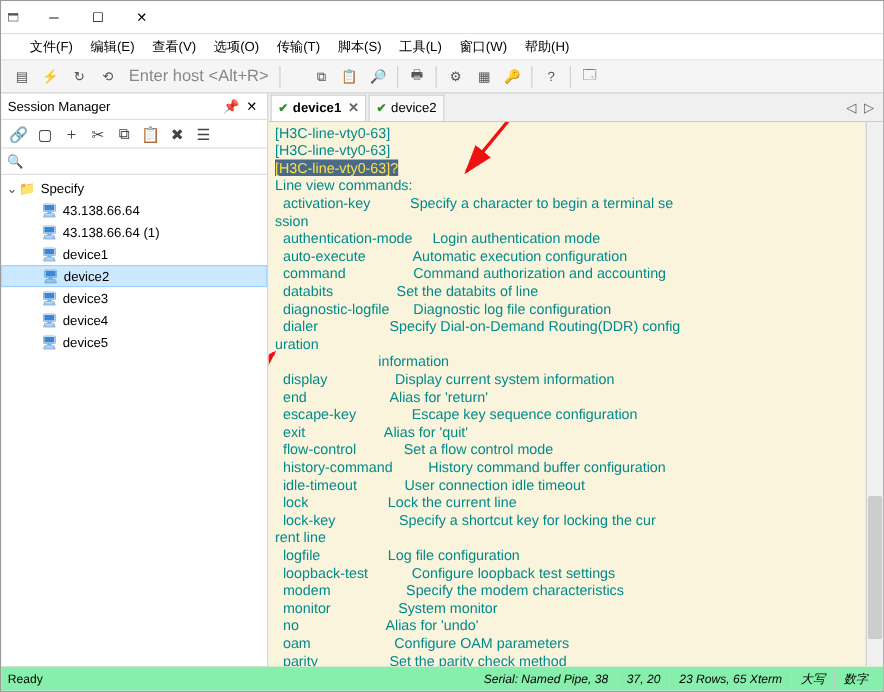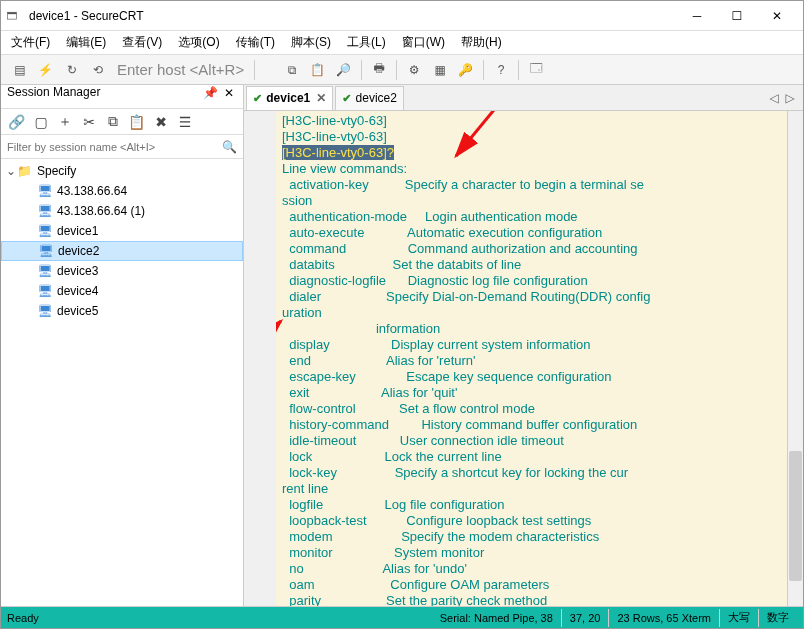--- a/index.html
+++ b/index.html
@@ -2,29 +2,29 @@
 <html><head>
 <meta charset="utf-8">
 <style>
 * { margin: 0; padding: 0; box-sizing: border-box; font-family: "Segoe UI", Tahoma, sans-serif; }
 body { background: #f0f0f0; font-size: 12px; width: 804px; height: 629px; overflow: hidden; display: flex; flex-direction: column; border: 1px solid #999; }
 .titlebar { height: 30px; background: #fff; display: flex; align-items: center; padding: 0 6px; border-bottom: 1px solid #ddd; }
 .titlebar .icon { width: 16px; height: 16px; margin-right: 6px; display: flex; align-items: center; justify-content: center; }
 .titlebar .title { flex: 1; font-size: 12px; }
 .titlebar .win-btns { display: flex; }
 .titlebar .win-btns div { width: 40px; height: 28px; display: flex; align-items: center; justify-content: center; cursor: pointer; }
-.menubar { height: 24px; background: #fff; display: flex; align-items: center; padding: 0 2px; border-bottom: 1px solid #ddd; }
+.menubar { height: 24px; background: #fff; display: flex; align-items: center; padding: 0 18px; border-bottom: 1px solid #ddd; }
 .menubar span { padding: 2px 8px; cursor: pointer; font-size: 12px; }
 .toolbar { height: 30px; background: #f5f5f5; display: flex; align-items: center; padding: 0 6px; border-bottom: 1px solid #ccc; }
 .toolbar .tbtn { width: 22px; height: 22px; display: flex; align-items: center; justify-content: center; margin: 0 2px; cursor: pointer; color: #555; }
 .toolbar .sep { width: 1px; height: 20px; background: #ccc; margin: 0 4px; }
 .toolbar .hostinput { color: #888; font-size: 15px; padding: 0 6px; }
 .mainarea { flex: 1; display: flex; overflow: hidden; }
 .sidebar { width: 243px; background: #fff; border-right: 1px solid #ccc; display: flex; flex-direction: column; }
-.sidehead { height: 24px; display: flex; justify-content: space-between; padding: 0 6px; border-bottom: 1px solid #ddd; font-size: 12px; }
+.sidehead { height: 24px; display: flex; align-items: center; justify-content: space-between; padding: 0 6px; border-bottom: 1px solid #ddd; font-size: 12px; }
 .sidehead .pins { display: flex; gap: 2px; }
 .sidehead .pins div { width: 16px; height: 16px; cursor: pointer; display:flex; align-items:center; justify-content:center; }
 .sidetools { height: 26px; display: flex; align-items: center; padding: 0 4px; border-bottom: 1px solid #ddd; }
 .sidetools .tbtn { width: 20px; height: 20px; display: flex; align-items: center; justify-content: center; margin: 0 2px; cursor: pointer; color:#444; font-size:14px; }
 .sidefilter { height: 24px; display: flex; align-items: center; padding: 0 4px; border-bottom: 1px solid #ddd; }
 .sidefilter input { flex: 1; border: none; outline: none; font-size: 11px; padding: 2px; color: #888; }
 .sidefilter .srch { width: 18px; height: 18px; display:flex; align-items:center; justify-content:center; color:#666; }
 .tree { flex: 1; overflow: auto; padding: 2px 0; }
 .tree .node { display: flex; align-items: center; padding: 2px 4px; cursor: pointer; height: 20px; }
 .tree .node.selected { background: #cce8ff; border: 1px solid #99cfff; }
@@ -34,42 +34,41 @@
 .tree .folder { color: #f7c558; }
 .tree .term { color: #3a87d6; }
 .tabsarea { flex: 1; display: flex; flex-direction: column; overflow: hidden; }
 .tabbar { height: 26px; background: #f0f0f0; display: flex; align-items: center; border-bottom: 1px solid #ccc; }
 .tabbar .tab { height: 24px; display: flex; align-items: center; padding: 0 6px; border: 1px solid #ccc; border-bottom: none; background: #f8f8f8; margin-left: 2px; cursor: pointer; position: relative; }
 .tabbar .tab.active { background: #fff; font-weight: bold; }
 .tabbar .tab .chk { color: #2a8f2a; margin-right: 4px; font-size: 11px; font-weight:bold; }
 .tabbar .tab .cls { margin-left: 6px; color: #666; cursor: pointer; }
 .tabbar .nav { margin-left: auto; display: flex; gap: 2px; padding-right: 6px; }
 .tabbar .nav div { width: 14px; cursor: pointer; text-align:center; color:#666; }
-.termwrap { flex: 1; background: #faf4dc; overflow: hidden; position: relative; display:flex;margin-left:32px; }
+.termwrap { flex: 1; background: #faf4dc; overflow: hidden; position: relative; display:flex; }
 .termcontent { flex:1; padding: 2px 6px; font-family: "Courier New", monospace; font-size: 13px; color: #008b8b; white-space: pre; line-height: 15px; overflow:hidden; }
 .termcontent .hl { background: #4a6a8a; color: #fde047; }
 .termscroll { width: 16px; background: #f0f0f0; border-left: 1px solid #ccc; position: relative; }
 .termscroll .thumb { position: absolute; left: 1px; right: 1px; top: 340px; height: 130px; background: #cdcdcd; border-radius: 2px; }
-.statusbar { height: 22px; background: #14b8a6; border-top: 1px solid #ccc; display: flex; align-items: center; font-size: 11px; padding: 0 6px; }
-.statusbar .sb-item { padding: 0 8px; border-right: 1px solid #ccc; height: 18px; display:flex; align-items:center; }
+.statusbar { height: 22px; background: #86efac; border-top: 1px solid #ccc; display: flex; align-items: center; font-size: 11px; padding: 0 6px; }
+.statusbar .sb-item { padding: 0 8px; border-right: 1px solid #ccc; height: 18px; display:flex; align-items:center;font-style:italic; }
 .statusbar .sb-left { flex: 1; }
 .arrow-overlay { position: absolute; pointer-events: none; }
 svg.icon { width: 16px; height: 16px; }
 </style>
 </head>
 <body>
 
 <div class="titlebar">
   <div class="icon">
     <svg class="icon" viewBox="0 0 16 16">
         <rect x="1" y="2" width="14" height="11" fill="none" stroke="#555" stroke-width="1"></rect>
         <rect x="1" y="2" width="14" height="3" fill="#555"></rect>
       </svg>
   </div>
-  <div class="title">device1 - SecureCRT</div>
   <div class="win-btns">
     <div>─</div>
     <div>☐</div>
     <div>✕</div>
   </div>
 </div>
 
 <div class="menubar">
   <span>文件(F)</span>
   <span>编辑(E)</span>
@@ -119,21 +118,20 @@
       <div class="tbtn">🔗</div>
       <div class="tbtn">▢</div>
       <div class="tbtn">＋</div>
       <div class="tbtn">✂</div>
       <div class="tbtn">⧉</div>
       <div class="tbtn">📋</div>
       <div class="tbtn">✖</div>
       <div class="tbtn">☰</div>
     </div>
     <div class="sidefilter">
-      <input placeholder="Filter by session name &lt;Alt+I&gt;" style="">
       <div class="srch">🔍</div>
     </div>
     <div class="tree">
       <div class="node">
         <span class="carr">⌄</span>
         <span class="ficon folder">📁</span>
         <span>Specify</span>
       </div>
       <div id="tree-items">
           <div class="node">

